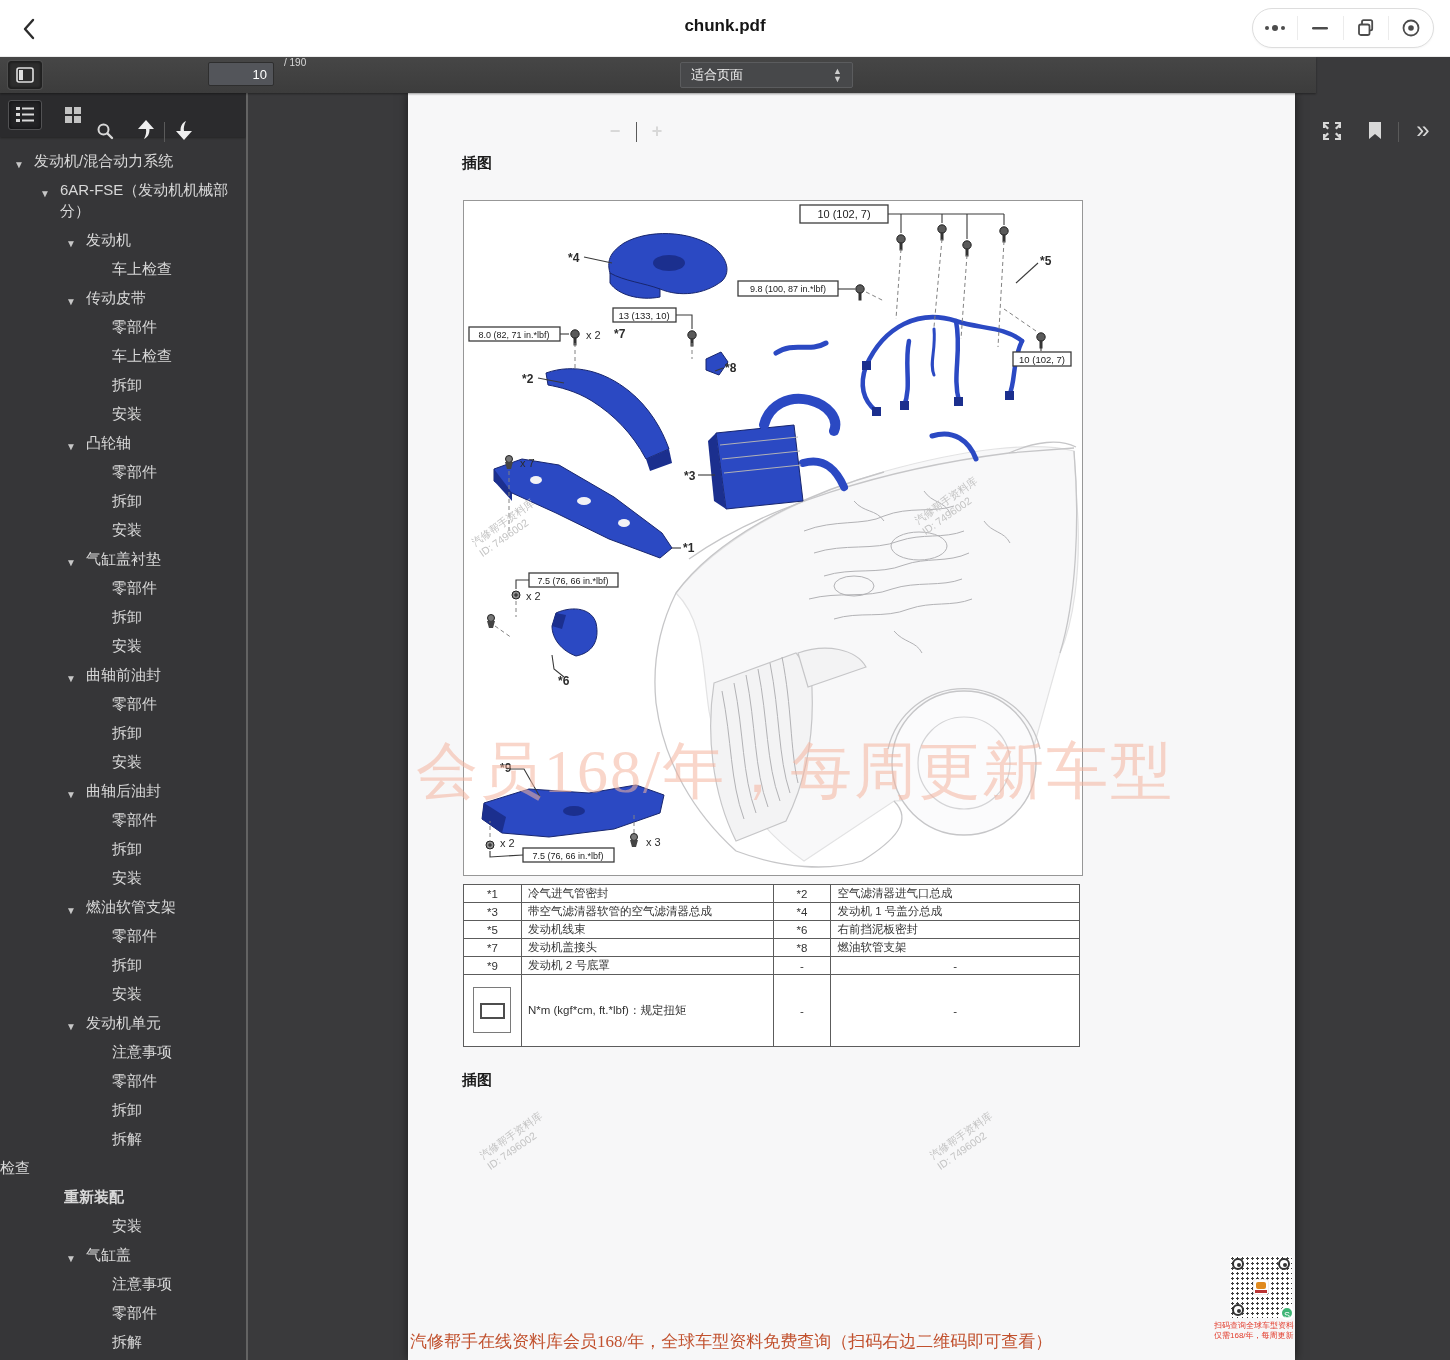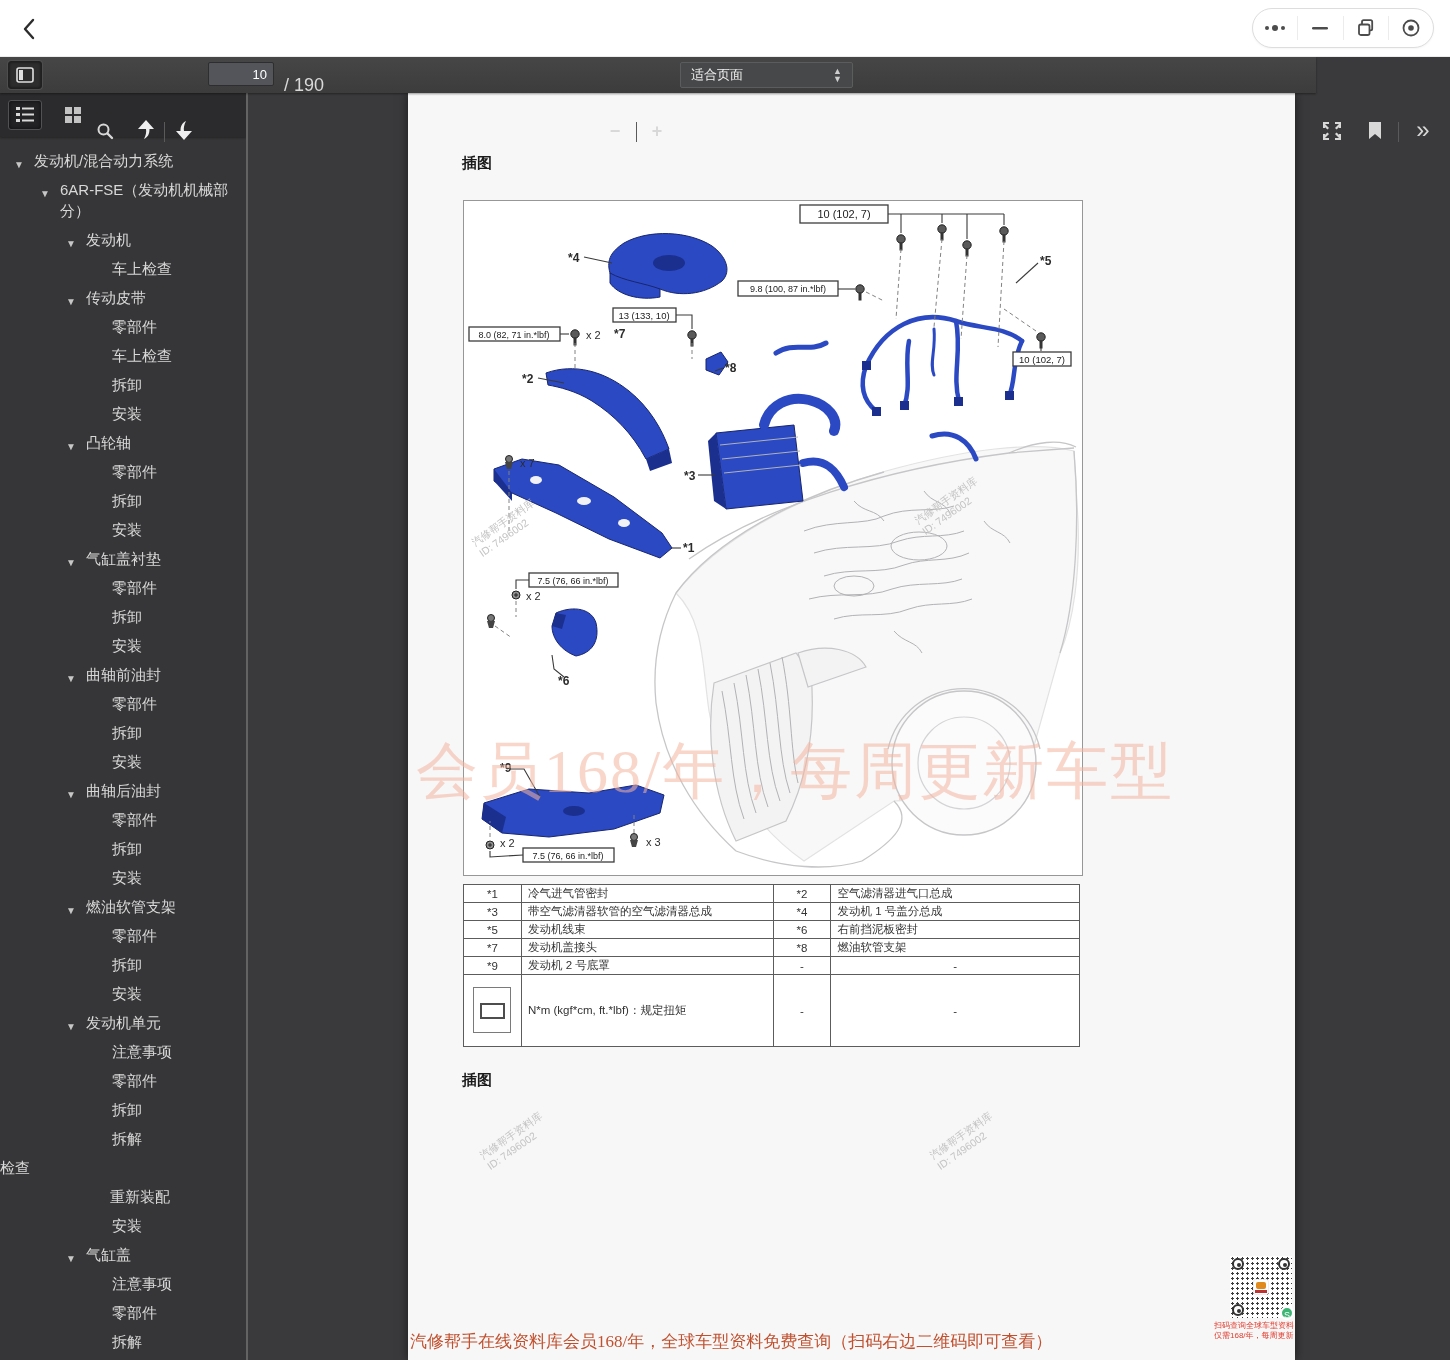--- a/index.html
+++ b/index.html
@@ -19,21 +19,21 @@
 
   
   .pdf-toolbar{position:absolute;left:0;top:57px;width:1316px;height:36px;
     background:linear-gradient(#464646,#3c3c3c);z-index:49;box-shadow:0 1px 2px rgba(0,0,0,.4);}
   .tb-btn{position:absolute;display:flex;align-items:center;justify-content:center;cursor:pointer;}
   .toggle-btn{left:8px;top:4px;width:34px;height:28px;background:#2d2d2d;border:1px solid #202020;
     border-radius:3px;box-shadow:inset 0 0 3px rgba(0,0,0,.6),0 0 0 1px #4e4e4e;}
   .page-input{position:absolute;left:208px;top:62px;width:66px;height:24px;background:#53555a;
     border:1px solid #2e2e2e;border-radius:2px;color:#fff;font-size:13px;text-align:right;
     padding:0 6px;top:5px;}
-  .page-total{position:absolute;left:284px;top:18px;color:#d9d9d9;font-size:18px;}
+  .page-total{position:absolute;left:284px;top:0;color:#d9d9d9;font-size:10px;}
   .tb-divider{position:absolute;top:8px;width:1px;height:20px;background:#5a5a5a;}
   .zoom-select{position:absolute;left:680px;top:5px;width:173px;height:26px;background:#47484a;
     border:1px solid #5b5c5e;border-radius:2px;color:#f0f0f0;font-size:13px;display:flex;
     align-items:center;padding:0 10px;cursor:pointer;}
   .zoom-select .updown{margin-left:auto;color:#cfcfcf;font-size:9px;line-height:8px;text-align:center;}
   .glyph-btn{color:#d8d8d8;font-size:16px;font-weight:bold;}
 
   
   .sidebar{position:absolute;left:0;top:93px;width:248px;height:1267px;background:#363638;
     border-right:2px solid #636363;z-index:40;overflow:hidden;}
@@ -110,20 +110,21 @@
 </style>
 </head>
 <body>
 
 <div class="app-header">
   <div class="back-btn">
     <svg width="32" height="32" viewBox="0 0 32 32">
       <polyline points="19,7 11,16 19,25" fill="none" stroke="#2c2c2c" stroke-width="2.4" stroke-linecap="round" stroke-linejoin="round"></polyline>
     </svg>
   </div>
+  <div class="app-title">chunk.pdf</div>
   <div class="win-pill">
     <div class="seg">
       <svg width="24" height="10" viewBox="0 0 24 10">
         <circle cx="4" cy="5" r="2" fill="#4c4c4c"></circle>
           <circle cx="12" cy="5" r="3" fill="#4c4c4c"></circle>
           <circle cx="20" cy="5" r="2" fill="#4c4c4c"></circle>
       </svg>
     </div>
     <div class="seg">
       <svg width="18" height="6" viewBox="0 0 18 6">
@@ -395,21 +396,21 @@
       <div class="tree-item" style="padding-left: 112px;">
         <span class="caret" style="left: 92px;"></span>
         <span class="tree-label">拆解</span>
       </div>
 
       <div class="tree-item" style="">
         <span class="caret" style="left: 92px;"></span>
         <span class="tree-label">检查</span>
       </div>
 
-      <div class="tree-item" style="padding-left: 110px;">
+      <div class="tree-item" style="padding-left: 64px; font-weight: bold;">
         <span class="caret" style="left: 92px;"></span>
         <span class="tree-label">重新装配</span>
       </div>
 
       <div class="tree-item" style="padding-left: 112px;">
         <span class="caret" style="left: 92px;"></span>
         <span class="tree-label">安装</span>
       </div>
 
       <div class="tree-item" style="padding-left: 86px;">

